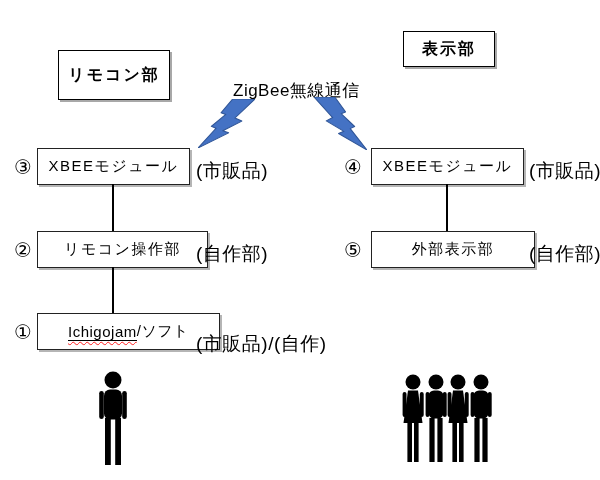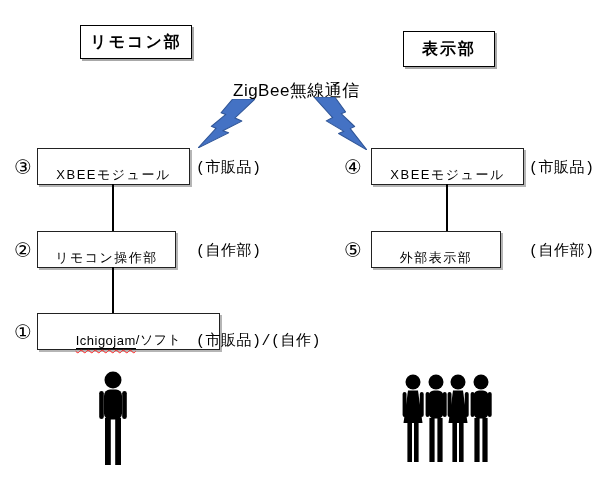--- a/index.html
+++ b/index.html
@@ -16,32 +16,31 @@
     position:absolute; background:#fff;
     border:1.6px solid #000;
     box-shadow:2px 2px 0 #a8a8a8;
     display:flex; align-items:center; justify-content:center;
     font-weight:bold; font-size:16px; letter-spacing:2px;
   }
   .nodebox {
     position:absolute; background:#fff;
     border:1.4px solid #222;
     box-shadow:2px 2px 0 #b5b5b5;
-    display:flex; align-items:flex-end; justify-content:center;
-    font-size:13px; letter-spacing:1.5px;
+    display:flex; align-items:center; justify-content:center;
+    font-size:15px; letter-spacing:1.5px;
     white-space:nowrap;
   }
   .num {
     position:absolute; font-size:20px; line-height:1;
     font-family:"DejaVu Sans","Liberation Sans",sans-serif;
   }
   .note {
-    position:absolute; font-size:15px; letter-spacing:0.5px;
+    position:absolute; font-size:19px; letter-spacing:0.5px;
     white-space:nowrap;
-    font-family:Liberation Mono, monospace;
   }
   .zigbee {
     position:absolute; font-size:17px; letter-spacing:0.5px;
     white-space:nowrap;
   }
   .vline { position:absolute; width:2px; background:#000; }
   .bolt { position:absolute; }
   .person { position:absolute; }
   .misspell {
     border-bottom:1px solid #000;
@@ -51,21 +50,21 @@
     text-decoration-thickness:1px;
     text-underline-offset:4px;
     letter-spacing:0.5px;
   }
 </style>
 </head>
 <body>
 
 <div class="canvas">
 
-  <div class="titlebox" style="left:58px; top:25px; width:112px; height:34px;margin-left:22px;">
+  <div class="titlebox" style="left:58px; top:50px; width:112px; height:50px;">
     <span>リモコン部</span>
   </div>
   <div class="titlebox" style="left:403px; top:31px; width:92px; height:36px;">
     <span>表示部</span>
   </div>
 
   <div class="zigbee" style="left:233px; top:79px;text-align:center;">ZigBee無線通信</div>
 
   <svg class="bolt" style="left:198px; top:99px;" width="57" height="49" viewBox="0 0 60 60" preserveAspectRatio="none">
     <polygon transform="translate(60,0) scale(-1,1)" points="23.5,0 35.7,16.9 30.7,18.9 46.0,33.4 41.0,35.8 60,60 27.8,41.4 33.9,38.9 13.9,27.0 21.1,23.3 0,0" stroke="#2F5597" stroke-width="1.2" stroke-linejoin="round" fill="#4472C4"></polygon>
@@ -76,21 +75,21 @@
 
   <div class="num" style="left:14px; top:157px;">③</div>
   <div class="nodebox" style="left:37px; top:148px; width:153px; height:37px;">
     <span>XBEEモジュール</span>
   </div>
   <div class="note" style="left:196px; top:158px;">(市販品)</div>
 
   <div class="vline" style="left:112px; top:184px; height:48px;"></div>
 
   <div class="num" style="left:14px; top:240px;">②</div>
-  <div class="nodebox" style="left:37px; top:231px; width:139px; height:37px;">
+  <div class="nodebox" style="left:37px; top:231px; width:171px; height:37px;">
     <span>リモコン操作部</span>
   </div>
   <div class="note" style="left:196px; top:241px;">(自作部)</div>
 
   <div class="vline" style="left:112px; top:267px; height:47px;"></div>
 
   <div class="num" style="left:14px; top:322px;">①</div>
   <div class="nodebox" style="left:37px; top:313px; width:183px; height:37px; letter-spacing:0.5px;">
     <span class="misspell">Ichigojam</span>
       <span>/ソフト</span>
@@ -99,21 +98,21 @@
 
   <div class="num" style="left:344px; top:157px;">④</div>
   <div class="nodebox" style="left:371px; top:148px; width:153px; height:37px;">
     <span>XBEEモジュール</span>
   </div>
   <div class="note" style="left:529px; top:158px;">(市販品)</div>
 
   <div class="vline" style="left:446px; top:184px; height:48px;"></div>
 
   <div class="num" style="left:344px; top:240px;">⑤</div>
-  <div class="nodebox" style="left:371px; top:231px; width:130px; height:37px;">
+  <div class="nodebox" style="left:371px; top:231px; width:164px; height:37px;">
     <span>外部表示部</span>
   </div>
   <div class="note" style="left:529px; top:241px;">(自作部)</div>
 
   <svg class="person" style="left:93px; top:371px;" width="40" height="95" viewBox="0 0 40 95" fill="#000">
     <circle cx="20" cy="9" r="8.5"></circle>
     <rect x="11" y="18.5" width="18" height="30" rx="6"></rect>
     <rect x="6.2" y="20" width="4.6" height="28" rx="2.3"></rect>
     <rect x="29.2" y="20" width="4.6" height="28" rx="2.3"></rect>
     <rect x="12" y="47" width="5.8" height="47"></rect>

